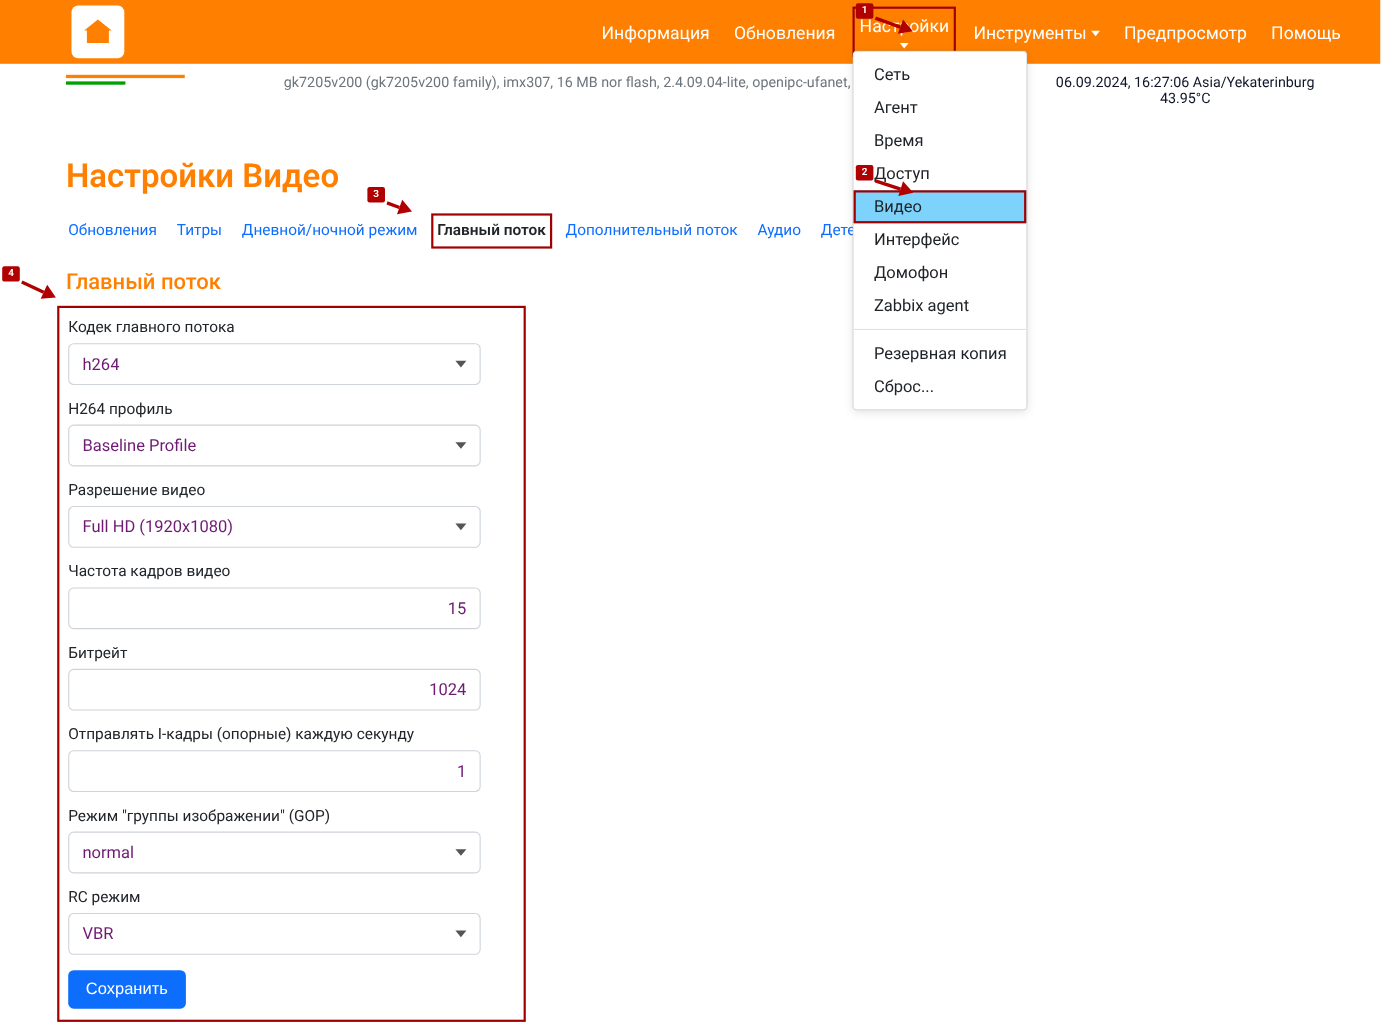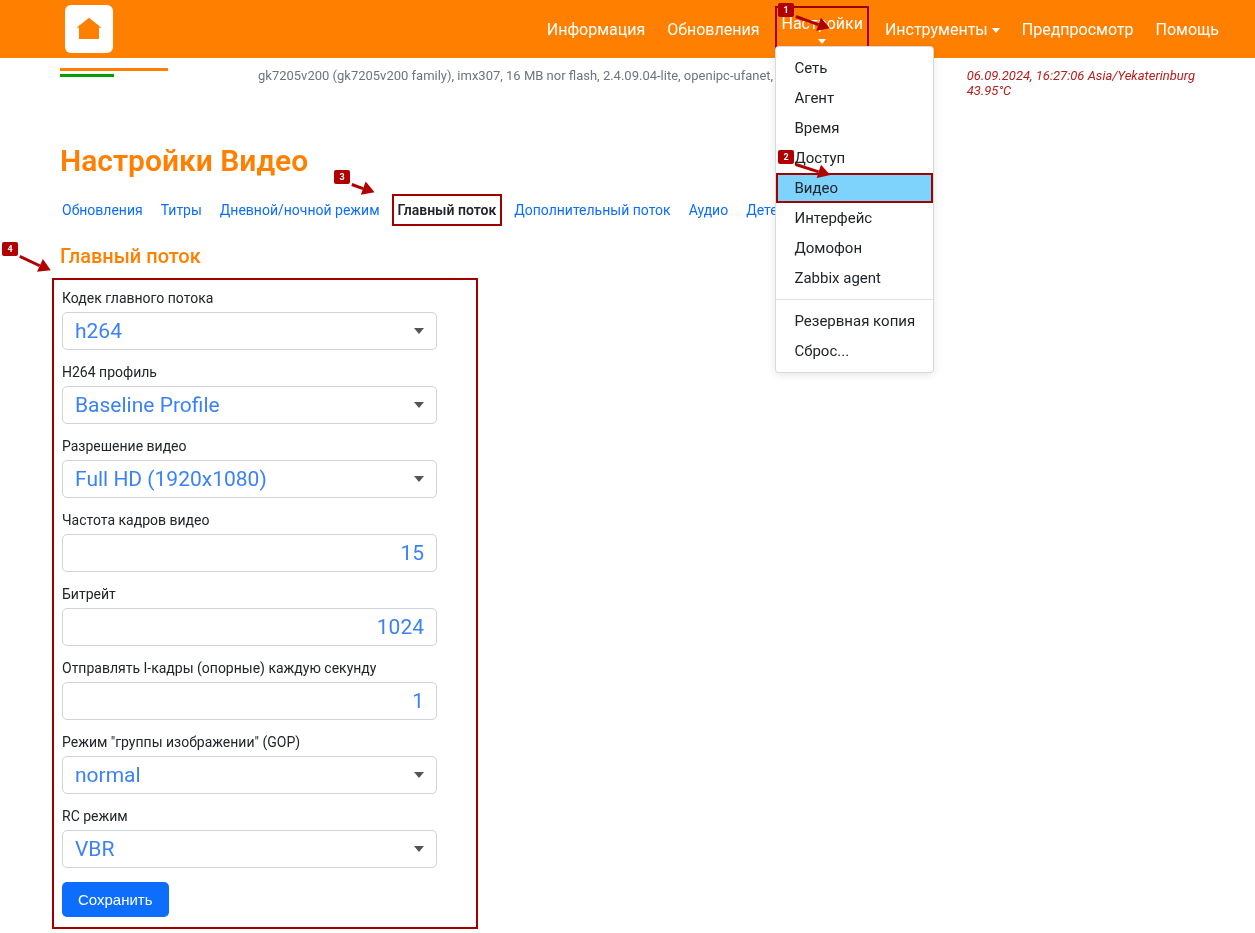--- a/index.html
+++ b/index.html
@@ -98,21 +98,21 @@
     padding-top: 0px;
   }
   .info-lines div {
     height: 3px;
     margin-bottom: 3px;
     background: #ff8000;
   }
   .info-lines div:nth-child(1){ width: 60%; background:#ff8000;}
   .info-lines div:nth-child(2){ width: 30%; background:#00a000;}
   .info-text { flex: 1; padding-left: 18px; }
-  .info-right { text-align: left; color:#b91c1c;font-style:italic; }
+  .info-right { text-align: center; color:#0f172a; }
   .page {
     padding: 20px 60px 40px 60px;
   }
   .page-title {
     color: #ff8000;
     font-size: 30px;
     font-weight: 600;
     margin: 25px 0 20px 0;
   }
   .tabs {
@@ -151,26 +151,26 @@
     margin-bottom: 6px;
     color: #212529;
     font-size: 14px;
   }
   .form-control, .form-select {
     width: 375px;
     height: 38px;
     border: 1px solid #ced4da;
     border-radius: 5px;
     padding: 16px 12px;
-    font-size: 21px;
+    font-size: 15px;
     background: #fff;
     display: flex;
     align-items: center;
     justify-content: space-between;
-    color: #3b82f6;
+    color: #701a75;
   }
   .form-select { cursor: pointer; }
   .form-control.numeric { justify-content: flex-end; }
   .select-caret {
     width: 0; height: 0;
     border-left: 5px solid transparent;
     border-right: 5px solid transparent;
     border-top: 6px solid #555;
   }
   .switch-row {

